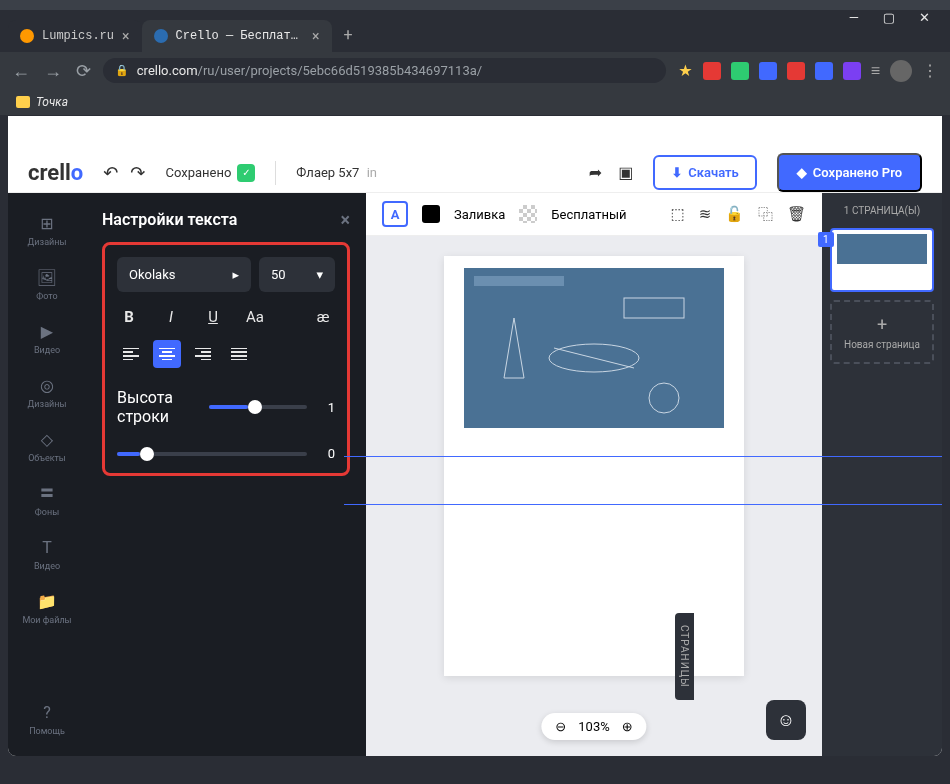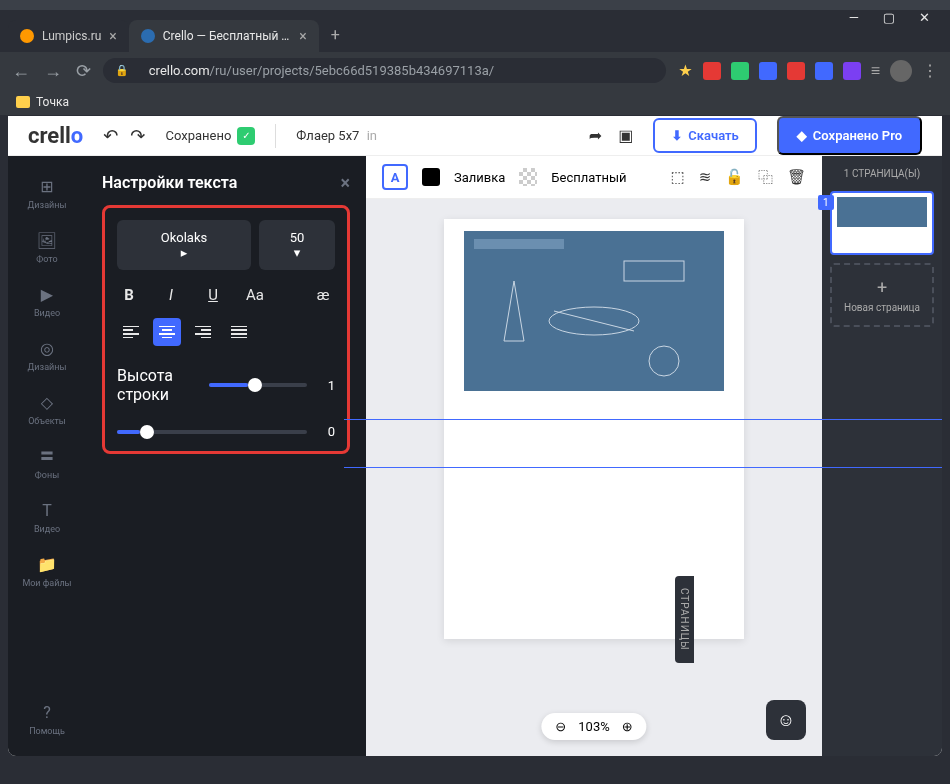--- a/index.html
+++ b/index.html
@@ -10,41 +10,41 @@
 .browser-controls { position: absolute; top: 10px; right: 20px; display: flex; gap: 24px; color: #e8e8e8; }
 .browser-controls span { cursor: pointer; font-size: 13px; }
 
 .tab-strip { background: #2a2d35; display: flex; padding: 8px 8px 0 8px; height: 42px; align-items: flex-end; }
 .tab { display: flex; align-items: center; padding: 8px 12px; border-radius: 8px 8px 0 0; font-size: 12px; color: #ccc; gap: 8px; max-width: 190px; }
 .tab.inactive { background: #2a2d35; }
 .tab.active { background: #35393f; color: #e8e8e8; }
 .tab-favicon { width: 14px; height: 14px; border-radius: 50%; display: inline-block; }
 .tab-favicon.orange { background: #ff9800; }
 .tab-favicon.blue { background: #2b6cb0; }
-.tab-title { white-space: nowrap; overflow: hidden; text-overflow: ellipsis; flex: 1; }
+.tab-title { white-space: nowrap; overflow: hidden; text-overflow: ellipsis; flex: 1; font-family: Liberation Mono, monospace; }
 .tab-close { font-size: 14px; color: #aaa; }
 .new-tab { color: #aaa; padding: 8px 12px; font-size: 16px; }
 
 .address-bar { background: #35393f; display: flex; align-items: center; padding: 6px 12px; gap: 12px; }
 .nav-arrows { display: flex; gap: 14px; color: #9aa0a6; }
 .nav-arrows span { font-size: 18px; }
 .url-box { flex: 1; background: #2a2d35; border-radius: 16px; padding: 5px 12px; display: flex; align-items: center; gap: 8px; color: #9aa0a6; font-size: 13px; }
 .url-box .lock { font-size: 11px; }
-.url-text { color: #e8e8e8; margin-left: 12px; }
+.url-text { color: #e8e8e8; }
 .ext-icons { display: flex; gap: 10px; align-items: center; }
 .ext-icon { width: 18px; height: 18px; border-radius: 3px; }
 .profile-avatar { width: 22px; height: 22px; border-radius: 50%; background: #666; }
 
-.bookmark-bar { background: #35393f; padding: 6px 16px; font-size: 12px; color: #e8e8e8; display: flex; align-items: center; gap: 6px; border-bottom: 1px solid #2a2d35; }
+.bookmark-bar { background: #35393f; padding: 6px 16px; font-size: 12px; color: #e8e8e8; display: flex; align-items: center; gap: 6px; border-bottom: 1px solid #2a2d35; font-style: italic; }
 .bookmark-folder { width: 14px; height: 12px; background: #ffd04c; border-radius: 2px; }
 
 
 .app { display: flex; flex-direction: column; height: 640px; background: #fff; border-radius: 0 0 8px 8px; margin: 0 8px 8px 8px; overflow: hidden; }
 
-.app-header { background: #fff; display: flex; align-items: center; padding: 0 20px; gap: 20px; border-bottom: 1px solid #eee; }
+.app-header { background: #fff; display: flex; align-items: center; padding: 0 20px; gap: 20px; border-bottom: 1px solid #eee; margin-top: 37px; }
 .logo { font-size: 22px; font-weight: 700; color: #333; }
 .logo-accent { color: #4169ff; }
 .undo-redo { display: flex; gap: 12px; font-size: 18px; color: #333; }
 .saved { color: #333; font-size: 13px; display: flex; align-items: center; gap: 6px; }
 .cloud-badge { width: 18px; height: 18px; background: #2ecc71; border-radius: 4px; display: inline-flex; align-items: center; justify-content: center; color: #fff; font-size: 10px; }
 .divider { width: 1px; height: 24px; background: #ddd; }
 .design-name { font-size: 13px; color: #333; }
 .spacer { flex: 1; }
 .header-icons { display: flex; gap: 16px; font-size: 16px; color: #333; align-items: center; }
 .btn-download { border: 2px solid #4169ff; color: #4169ff; background: #fff; padding: 8px 16px; border-radius: 6px; font-weight: 600; font-size: 13px; display: flex; align-items: center; gap: 6px; }
@@ -57,21 +57,21 @@
 .rail-item { display: flex; flex-direction: column; align-items: center; gap: 4px; padding: 8px 0; color: #6b7280; font-size: 9px; width: 100%; }
 .rail-icon { width: 20px; height: 20px; display: flex; align-items: center; justify-content: center; font-size: 16px; }
 .rail-item:last-child { margin-top: auto; }
 
 
 .settings-panel { width: 280px; background: #1a1d23; padding: 16px; color: #fff; position: relative; }
 .panel-title { font-size: 16px; font-weight: 600; display: flex; justify-content: space-between; align-items: center; }
 .panel-close { color: #6b7280; font-size: 18px; }
 .highlight-box { border: 3px solid #e53935; border-radius: 8px; padding: 12px; margin-top: 12px; }
 .font-row { display: flex; gap: 8px; }
-.font-select, .size-select { background: #2d3139; border-radius: 6px; padding: 10px 12px; display: flex; align-items: center; justify-content: space-between; font-size: 13px; flex-direction: column; }
+.font-select, .size-select { background: #2d3139; border-radius: 6px; padding: 10px 12px; display: flex; align-items: center; justify-content: space-between; font-size: 13px; }
 .font-select { flex: 1; }
 .size-select { width: 76px; }
 .format-row { display: flex; gap: 18px; margin-top: 16px; align-items: center; font-size: 15px; color: #e8e8e8; }
 .format-btn { width: 24px; text-align: center; }
 .format-row .spacer-sm { flex: 1; }
 .align-row { display: flex; gap: 8px; margin-top: 14px; }
 .align-btn { width: 28px; height: 28px; display: flex; align-items: center; justify-content: center; border-radius: 4px; }
 .align-btn.active { background: #4169ff; }
 .slider-row { margin-top: 20px; display: flex; align-items: center; gap: 12px; }
 .slider-label { font-size: 16px; flex: 0 0 80px; }

